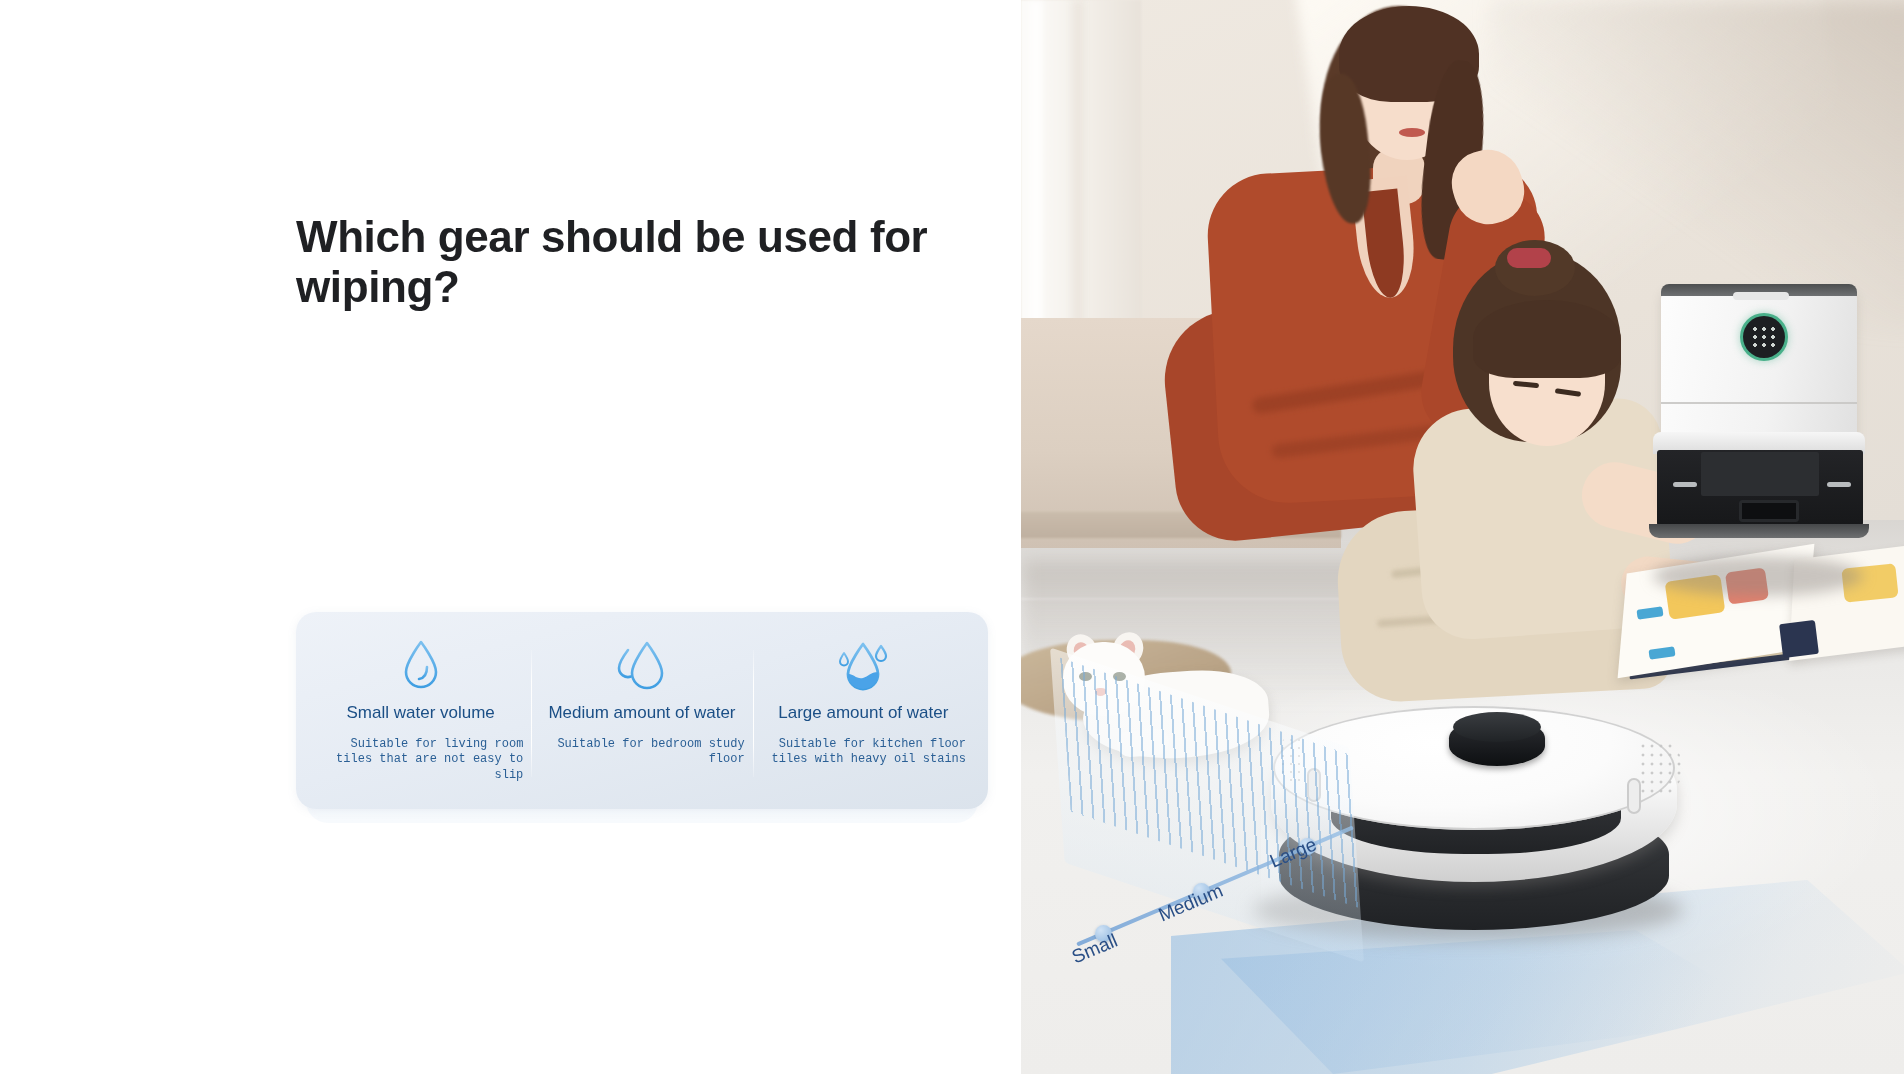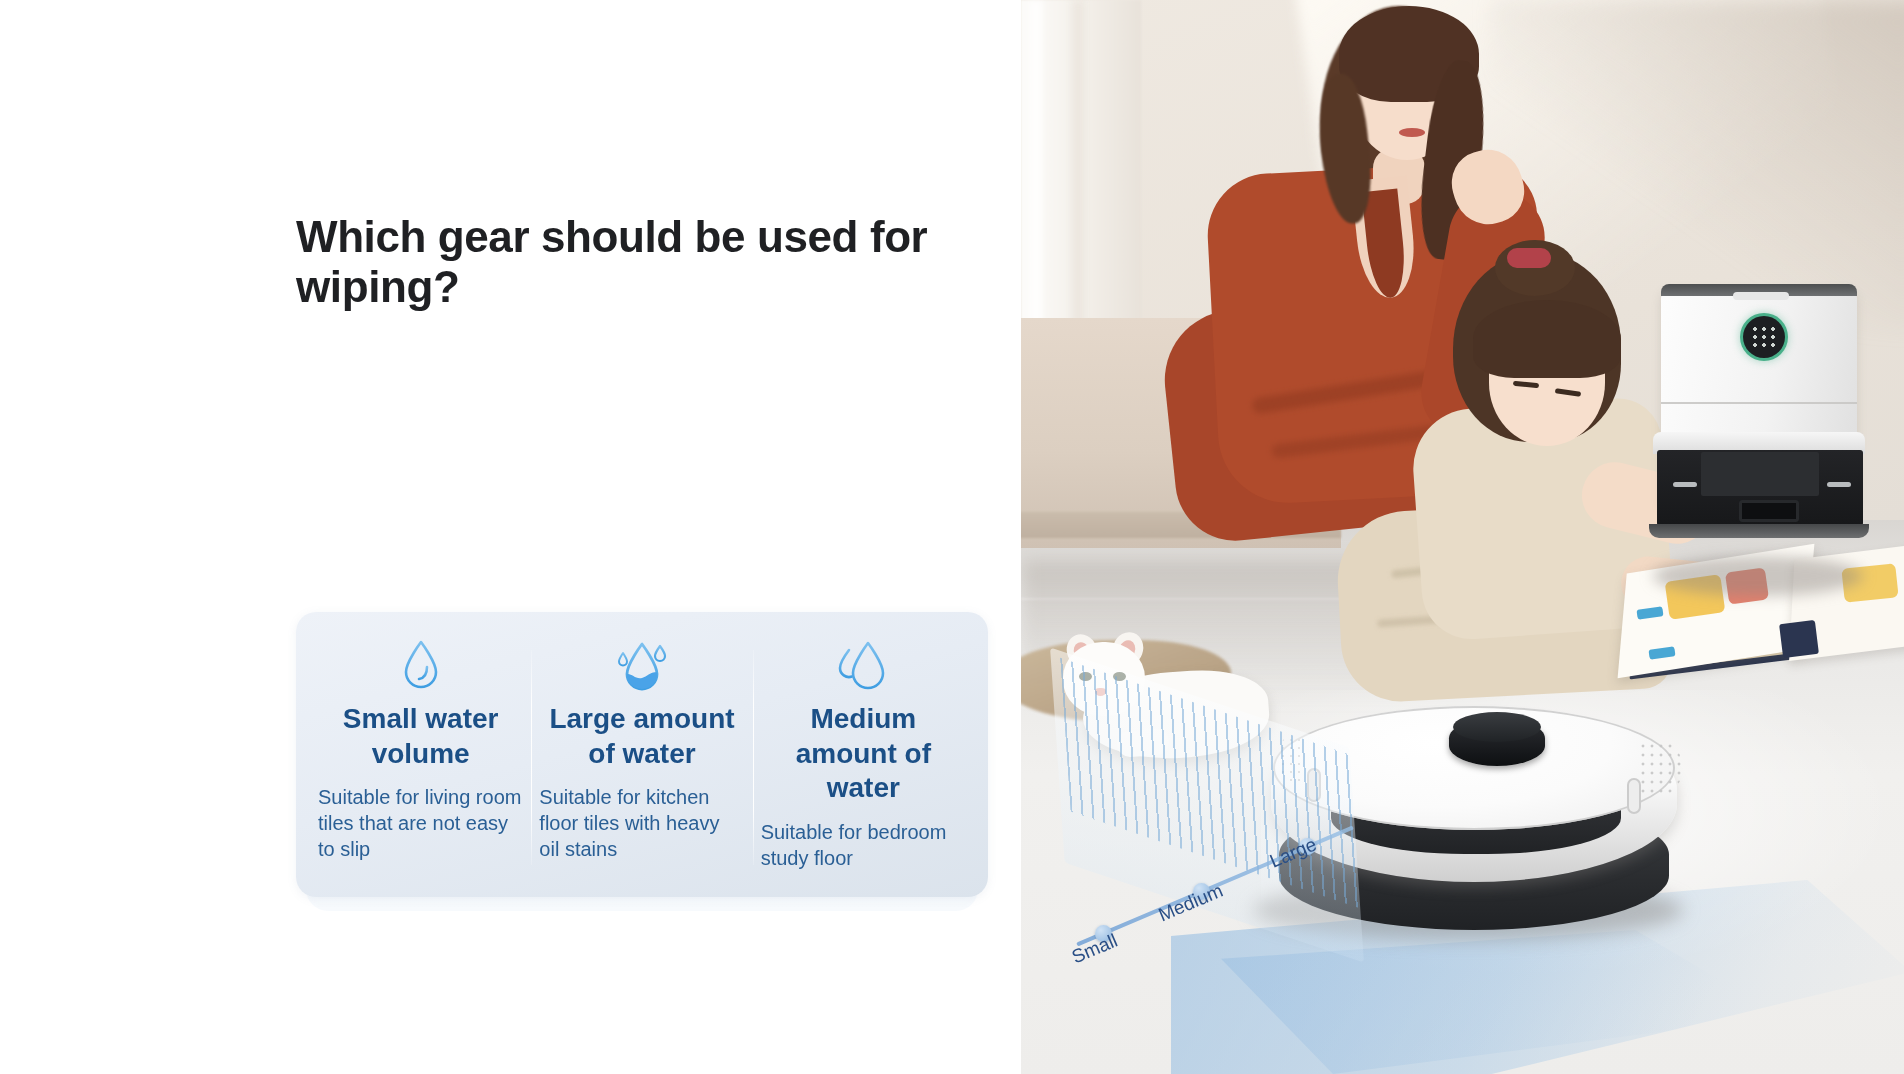--- a/index.html
+++ b/index.html
@@ -39,26 +39,26 @@
   .gear-col{
     flex:1 1 0;display:flex;flex-direction:column;align-items:center;
     padding:0 8px;position:relative;
   }
   .gear-col + .gear-col::before{
     content:"";position:absolute;left:0;top:16px;bottom:6px;width:1px;
     background:linear-gradient(180deg,rgba(255,255,255,0.15),rgba(255,255,255,0.95) 25%,rgba(255,255,255,0.95) 75%,rgba(255,255,255,0.15));
   }
   .drop-icon{height:58px;display:flex;align-items:flex-end;justify-content:center;}
   .gear-title{
-    margin-top:10px;font-size:28px;line-height:1.24;font-weight:700;
+    margin-top:10px;font-size:17px;line-height:1.24;font-weight:400;
     color:#1b4f86;text-align:center;
   }
   .gear-sub{
-    margin-top:14px;font-size:20px;line-height:1.28;color:#2a5f95;
-    text-align:left;font-weight:400;
+    margin-top:14px;font-size:12px;line-height:1.28;color:#2a5f95;
+    text-align:right;font-weight:400;font-family:Liberation Mono, monospace;
   }
 
   
   .photo-panel{position:relative;width:883px;height:1074px;flex:0 0 auto;overflow:hidden;background:#efeae4;}
   .ph{position:absolute;}
 
   
   .wall{left:0;top:0;width:883px;height:1074px;
     background:linear-gradient(160deg,#efe9e1 0%,#e9e2d9 38%,#e4ded6 60%,#dcd8d3 100%);}
   .wall-sun{left:300px;top:-60px;width:520px;height:430px;
@@ -316,20 +316,37 @@
               <path d="M21 4 C21 4 6 24 6 34 a15 15 0 0 0 30 0 C36 24 21 4 21 4 Z" fill="none" stroke="url(#g1)" stroke-width="2.6" stroke-linejoin="round"></path>
               <path d="M27 29 C27 36 25 40 19 41" fill="none" stroke="url(#g1)" stroke-width="2.6" stroke-linecap="round"></path>
             </svg>
           </div>
           <div class="gear-title">Small water volume</div>
           <div class="gear-sub">Suitable for living room tiles that are not easy to slip</div>
         </div>
 
         <div class="gear-col">
           <div class="drop-icon">
+            <svg width="56" height="54" viewBox="0 0 56 54">
+              <defs>
+                  <linearGradient id="g2" x1="0" y1="0" x2="0" y2="1">
+                <stop offset="0%" stop-color="#7cc0ef"></stop>
+                    <stop offset="100%" stop-color="#3f9ee2"></stop>
+              </linearGradient>
+                </defs>
+              <path d="M14 12 C14 12 5 24 5 30 a9 9 0 0 0 12 8.5" fill="none" stroke="url(#g2)" stroke-width="2.6" stroke-linejoin="round" stroke-linecap="round"></path>
+              <path d="M33 5 C33 5 18 25 18 35 a15 15 0 0 0 30 0 C48 25 33 5 33 5 Z" fill="none" stroke="url(#g2)" stroke-width="2.6" stroke-linejoin="round"></path>
+            </svg>
+          </div>
+          <div class="gear-title">Medium amount of water</div>
+          <div class="gear-sub">Suitable for bedroom study floor</div>
+        </div>
+
+        <div class="gear-col">
+          <div class="drop-icon">
             <svg width="56" height="56" viewBox="0 0 56 56">
               <defs>
                 <linearGradient id="g3" x1="0" y1="0" x2="0" y2="1">
                   <stop offset="0%" stop-color="#7cc0ef"></stop>
                     <stop offset="100%" stop-color="#3f9ee2"></stop>
                 </linearGradient>
                 <clipPath id="c3">
                   <path d="M28 8 C28 8 13 28 13 38 a15 15 0 0 0 30 0 C43 28 28 8 28 8 Z"></path>
                 </clipPath>
               </defs>
@@ -338,37 +355,20 @@
                 <path d="M10 40 C16 34 20 44 28 42 C35 40 38 33 46 38 L46 56 L10 56 Z" fill="#4aa3e8"></path>
               </g>
               <path d="M46 10 C46 10 41 17 41 20 a5 5 0 0 0 10 0 C51 17 46 10 46 10 Z" fill="none" stroke="url(#g3)" stroke-width="2.2" stroke-linejoin="round"></path>
               <path d="M9 17 C9 17 5 23 5 25.5 a4 4 0 0 0 8 0 C13 23 9 17 9 17 Z" fill="none" stroke="url(#g3)" stroke-width="2" stroke-linejoin="round"></path>
             </svg>
           </div>
           <div class="gear-title">Large amount of water</div>
           <div class="gear-sub">Suitable for kitchen floor tiles with heavy oil stains</div>
         </div>
 
-        <div class="gear-col">
-          <div class="drop-icon">
-            <svg width="56" height="54" viewBox="0 0 56 54">
-              <defs>
-                  <linearGradient id="g2" x1="0" y1="0" x2="0" y2="1">
-                <stop offset="0%" stop-color="#7cc0ef"></stop>
-                    <stop offset="100%" stop-color="#3f9ee2"></stop>
-              </linearGradient>
-                </defs>
-              <path d="M14 12 C14 12 5 24 5 30 a9 9 0 0 0 12 8.5" fill="none" stroke="url(#g2)" stroke-width="2.6" stroke-linejoin="round" stroke-linecap="round"></path>
-              <path d="M33 5 C33 5 18 25 18 35 a15 15 0 0 0 30 0 C48 25 33 5 33 5 Z" fill="none" stroke="url(#g2)" stroke-width="2.6" stroke-linejoin="round"></path>
-            </svg>
-          </div>
-          <div class="gear-title">Medium amount of water</div>
-          <div class="gear-sub">Suitable for bedroom study floor</div>
-        </div>
-
       </div>
     </div>
   </div>
 
   <div class="photo-panel">
     <div class="ph wall"></div>
     <div class="ph wall-sun"></div>
     <div class="ph wall-shadow"></div>
     <div class="ph curtain"></div>
     <div class="ph curtain-fold"></div>

